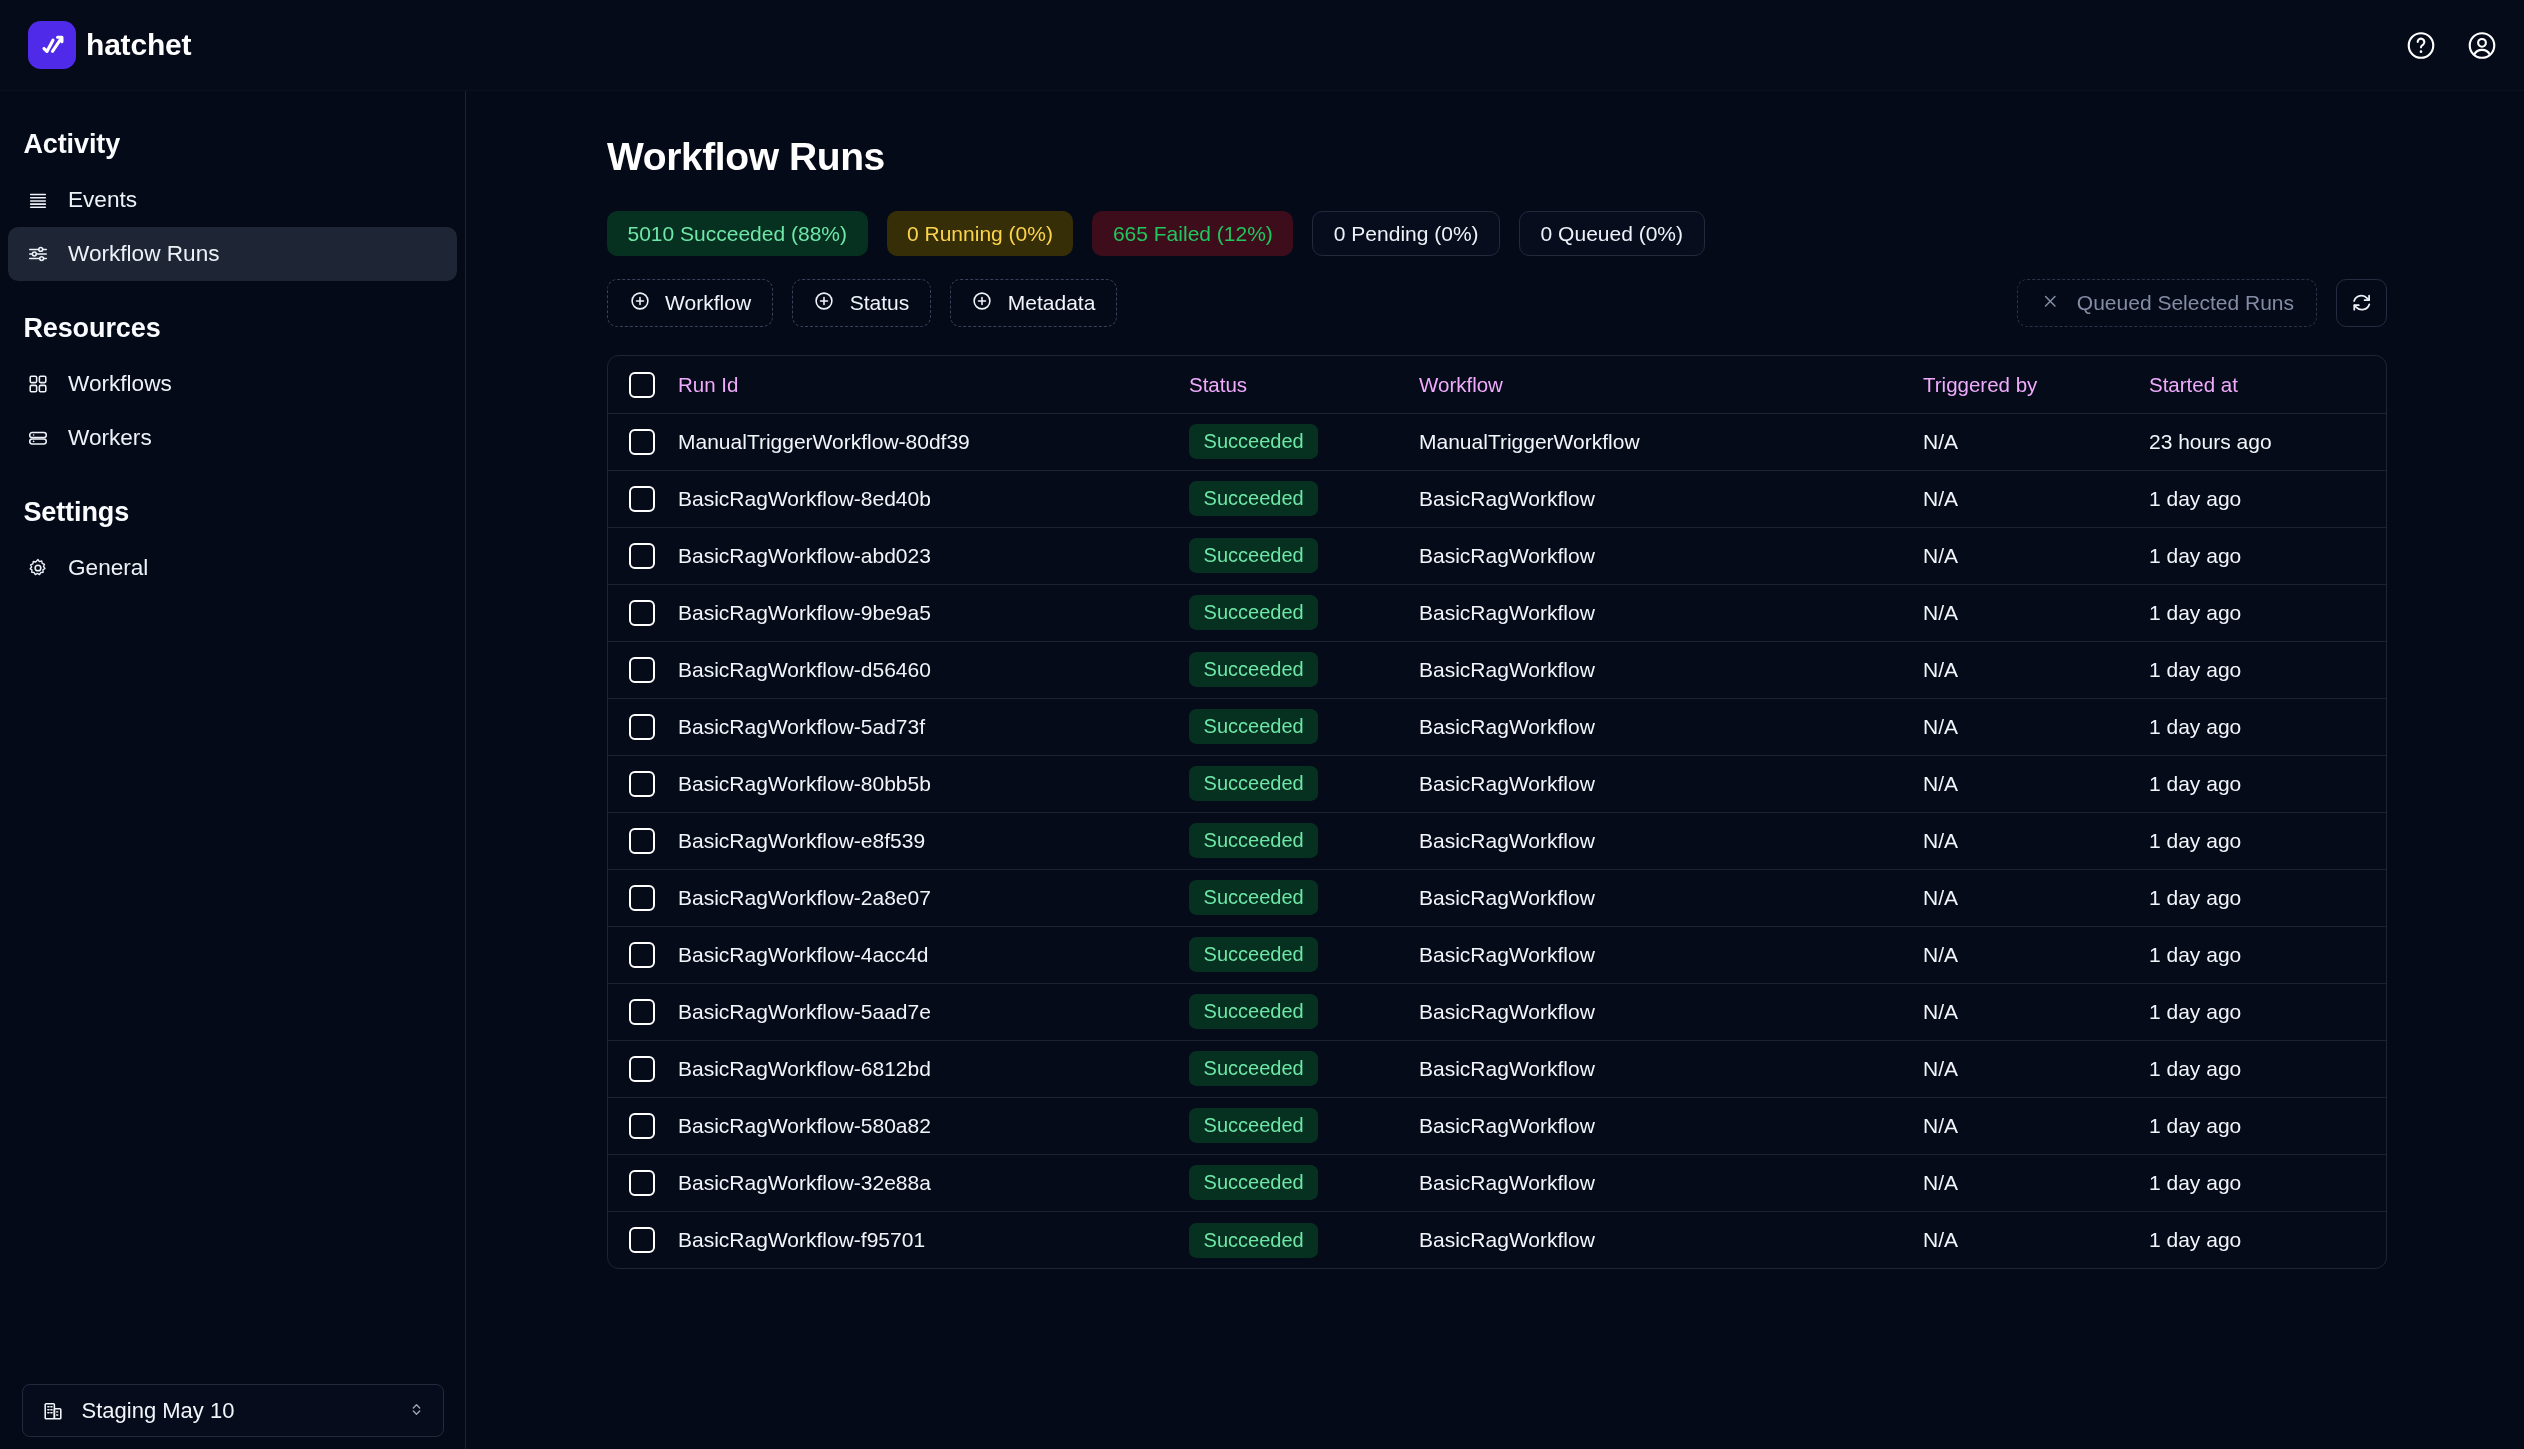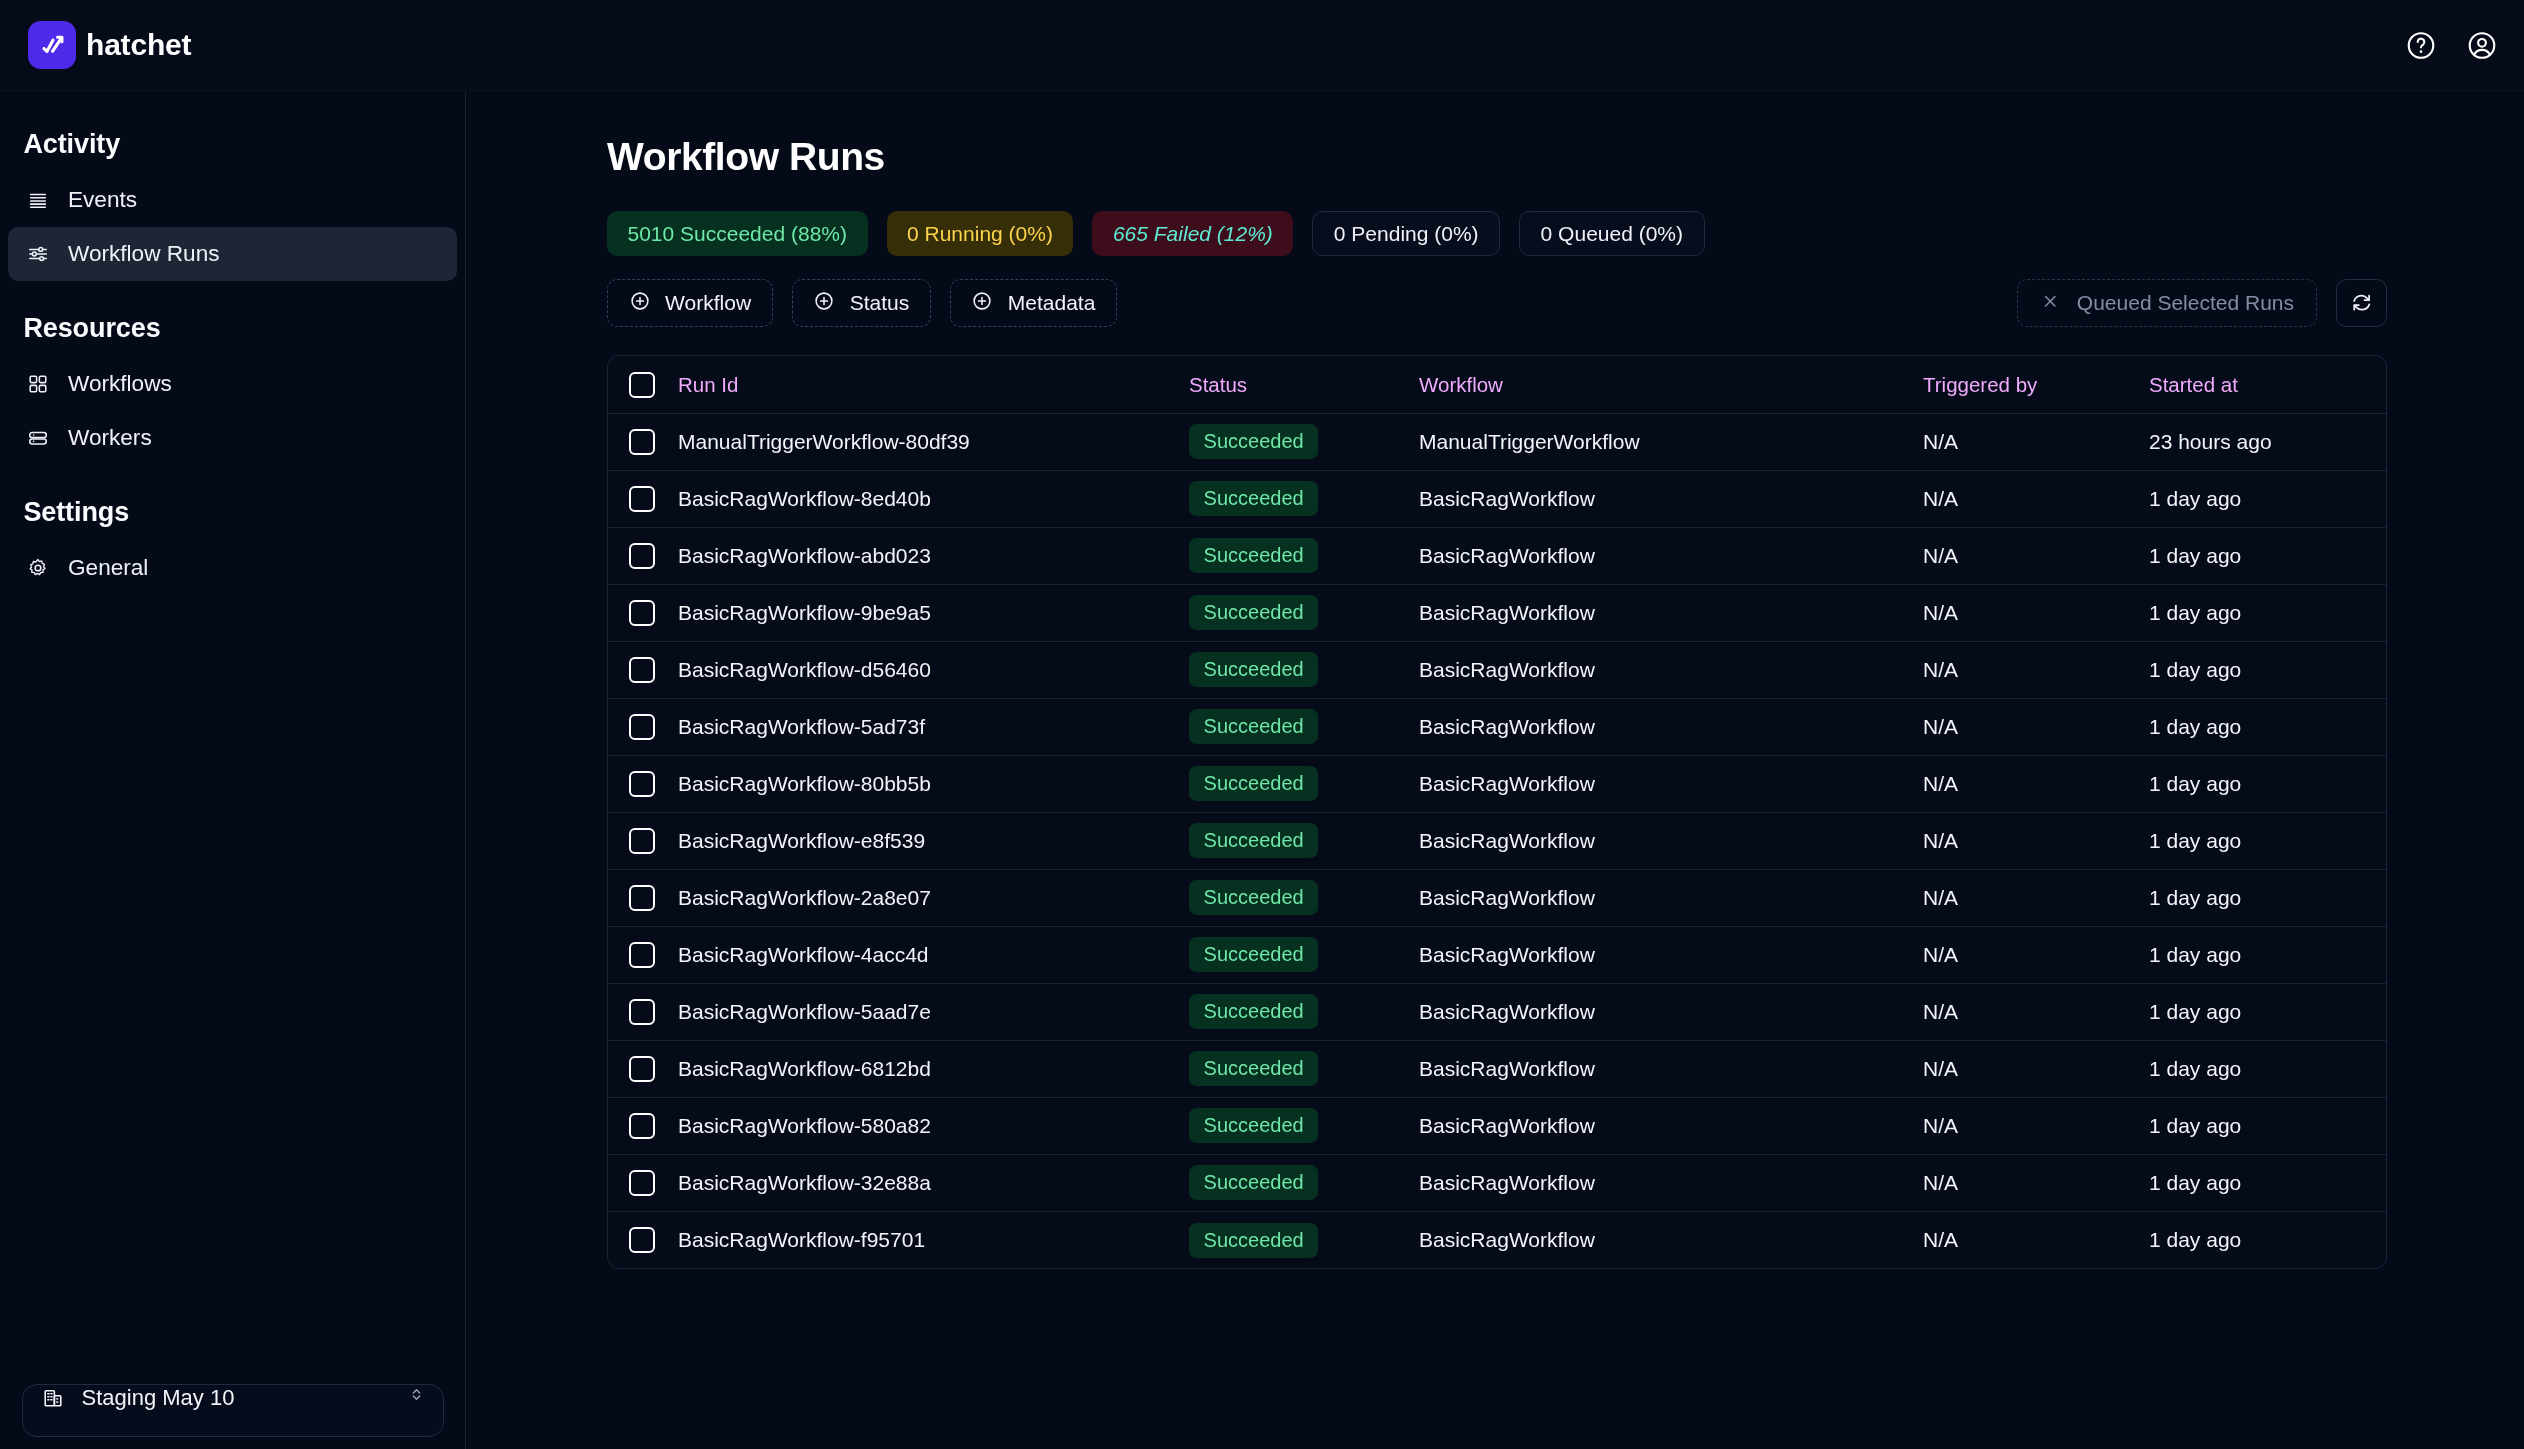--- a/index.html
+++ b/index.html
@@ -54,23 +54,23 @@
     border-radius: 10.2px;
     color: #eef2f8; font-size: 22.6px; font-weight: 400;
     cursor: pointer;
   }
   .nav-item.active { background: #1e2636; }
   .nav-ico { width: 25px; height: 25px; flex: 0 0 25px; display:flex; align-items:center; justify-content:center; }
 
   .env-selector {
     position: absolute; left: 22px; bottom: 13px;
     width: 422px; height: 53px;
-    border: 1.5px solid #222b3d; border-radius: 15px;
+    border: 1.5px solid #222b3d; border-radius: 8px;
     background: #070c1c;
-    display: flex; align-items: flex-start; padding: 0 17.5px;
+    display: flex; align-items: center; padding: 0 17.5px;
     cursor: pointer;
   }
   .env-label { color: #f2f5fa; font-size: 22px; margin-left: 16px; flex: 1; }
 
   
   .main {
     position: absolute; top: 91px; left: 468px;
     width: 2057px; height: 1359px;
     padding: 44px 0 0 139px;
   }
@@ -82,21 +82,21 @@
   
   .chips { display: flex; gap: 19px; margin-bottom: 23.4px; }
   .chip {
     height: 45px; padding: 0 20.5px; border-radius: 10.2px;
     display: flex; align-items: center; justify-content: center;
     font-size: 21px; font-weight: 400; white-space: nowrap;
     cursor: pointer;
   }
   .chip.succeeded { background: #06301f; color: #6ee7a8; }
   .chip.running   { background: #362e07; color: #fcd34d; }
-  .chip.failed    { background: #3d0d1c; color: #5eead4; font-style: italic; }
+  .chip.failed    { background: #3d0d1c; color: #22c55e; }
   .chip.plain     { background: #080d1e; color: #eef2f8; border: 1.5px solid #222b3d; }
 
   
   .filterbar {
     display: flex; align-items: center; gap: 19px; margin-bottom: 28px;
     width: 1780px;
   }
   .filter-btn {
     height: 48px; padding: 0 20.5px; border-radius: 10.2px;
     border: 1.5px dashed #39425a; background: transparent;

